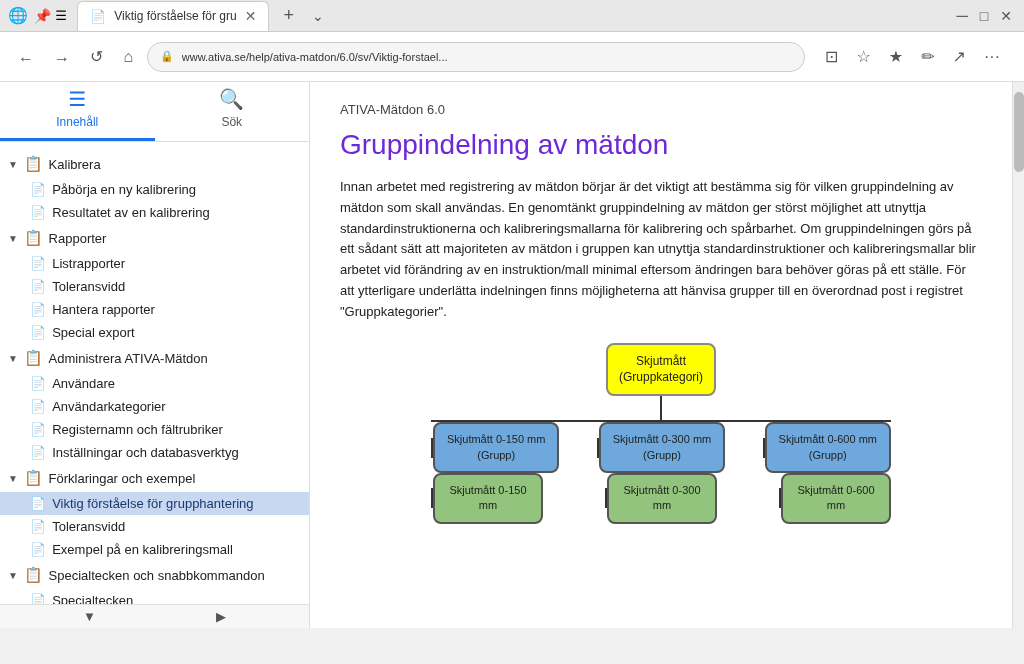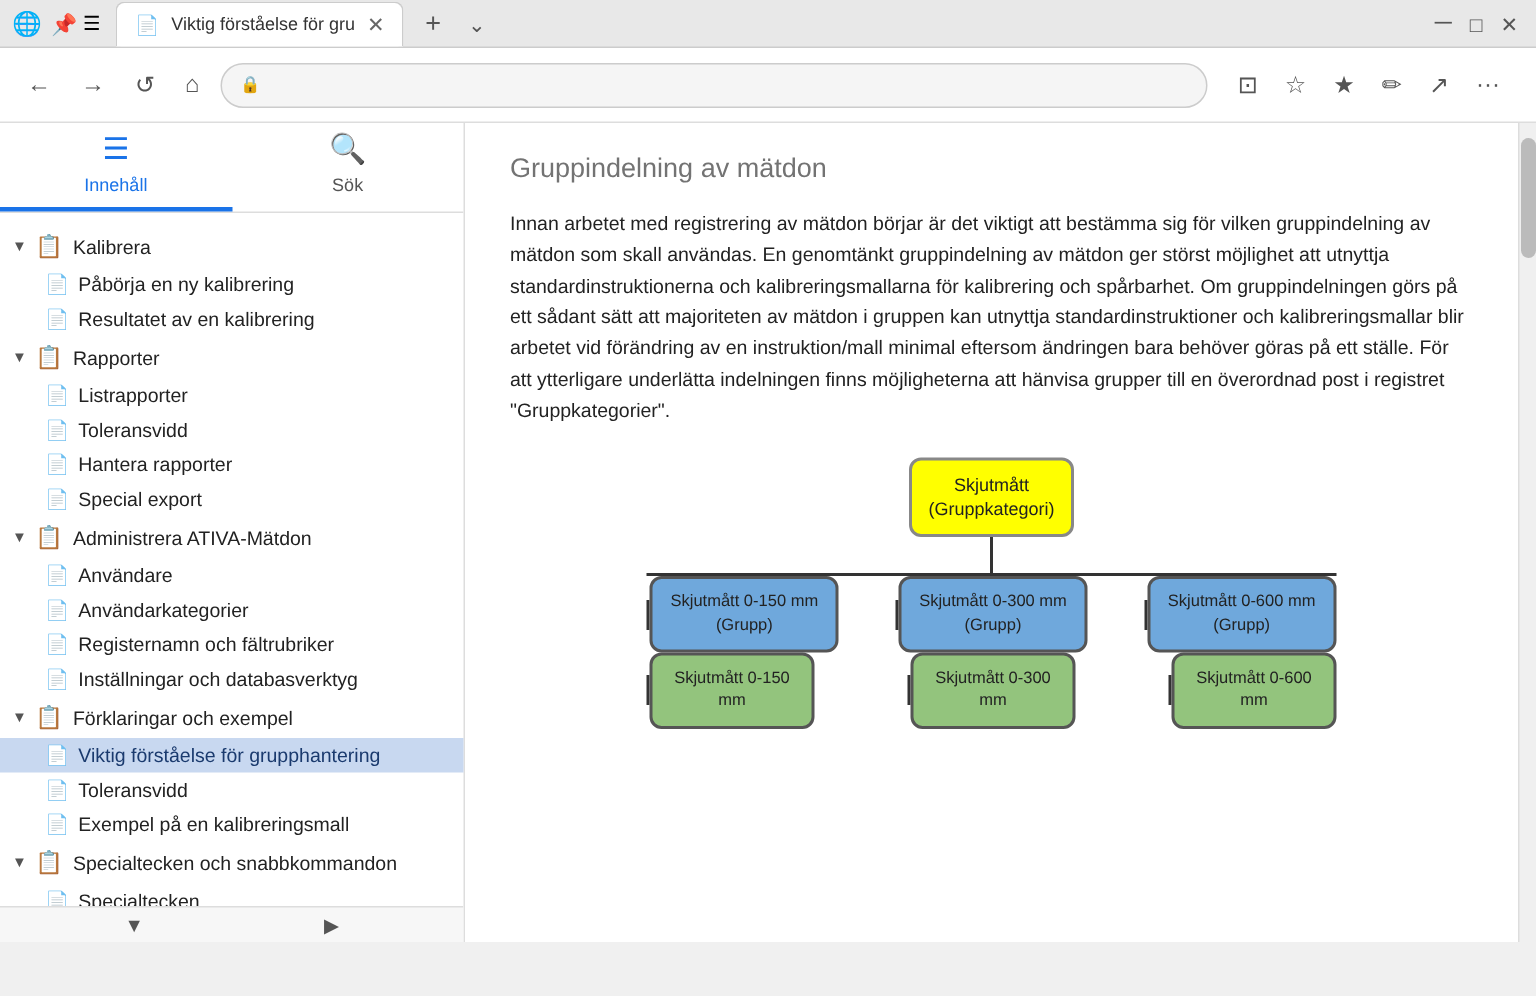--- a/index.html
+++ b/index.html
@@ -171,22 +171,22 @@
     .content-pane::-webkit-scrollbar-thumb { background: #bbb; border-radius: 6px; }
     .content-pane::-webkit-scrollbar-track { background: #f0f0f0; }
 
     .page-title-small {
       font-size: 13px;
       color: #444;
       margin-bottom: 12px;
       font-weight: normal;
     }
     .page-heading {
-      font-size: 18px;
-      color: #737373;
+      font-size: 28px;
+      color: #6d28d9;
       margin-bottom: 16px;
       font-weight: normal;
     }
     .content-text {
       font-size: 13px;
       color: #222;
       line-height: 1.6;
       margin-bottom: 20px;
     }
 
@@ -298,20 +298,21 @@
   </div>
 </div>
 
 <div class="nav-bar">
   <button class="nav-btn">←</button>
   <button class="nav-btn">→</button>
   <button class="nav-btn">↺</button>
   <button class="nav-btn">⌂</button>
   <div class="address-bar">
     <span class="lock-icon">🔒</span>
+    <span class="address-text">www.ativa.se/help/ativa-matdon/6.0/sv/Viktig-forstael...</span>
   </div>
   <div class="nav-icons">
     <span class="nav-icon">⊡</span>
     <span class="nav-icon">☆</span>
     <span class="nav-icon">★</span>
     <span class="nav-icon">✏</span>
     <span class="nav-icon">↗</span>
     <span class="nav-icon">···</span>
   </div>
 </div>
@@ -431,20 +432,21 @@
 
     </div>
 
     <div class="sidebar-bottom-arrow">
       <span>▼</span>
       <span style="margin-left:120px;">▶</span>
     </div>
   </div>
 
   <div class="content-pane">
+    <div class="page-title-small">ATIVA-Mätdon 6.0</div>
     <h1 class="page-heading">Gruppindelning av mätdon</h1>
     <p class="content-text">Innan arbetet med registrering av mätdon börjar är det viktigt att bestämma sig för vilken gruppindelning av mätdon som skall användas. En genomtänkt gruppindelning av mätdon ger störst möjlighet att utnyttja standardinstruktionerna och kalibreringsmallarna för kalibrering och spårbarhet. Om gruppindelningen görs på ett sådant sätt att majoriteten av mätdon i gruppen kan utnyttja standardinstruktioner och kalibreringsmallar blir arbetet vid förändring av en instruktion/mall minimal eftersom ändringen bara behöver göras på ett ställe. För att ytterligare underlätta indelningen finns möjligheterna att hänvisa grupper till en överordnad post i registret "Gruppkategorier".</p>
 
     <div class="diagram-area">
 
       <div class="diagram-top">
         <div class="diagram-box-yellow">
           <div>Skjutmått</div>
           <div>(Gruppkategori)</div>
         </div>

